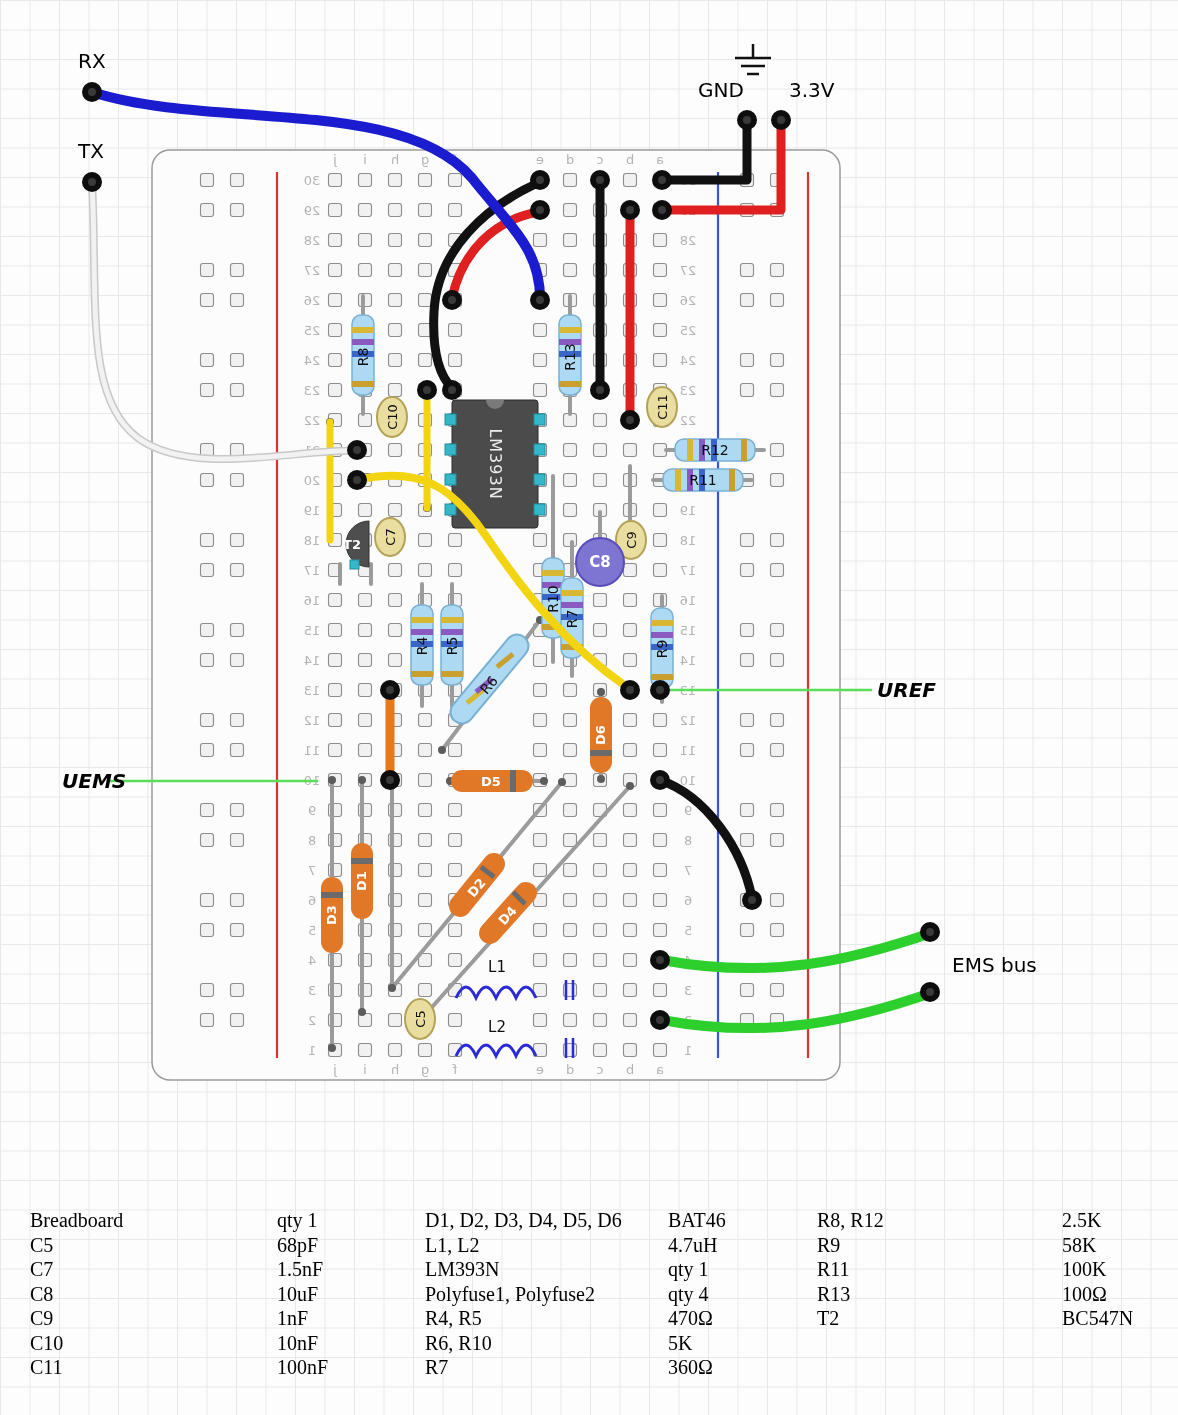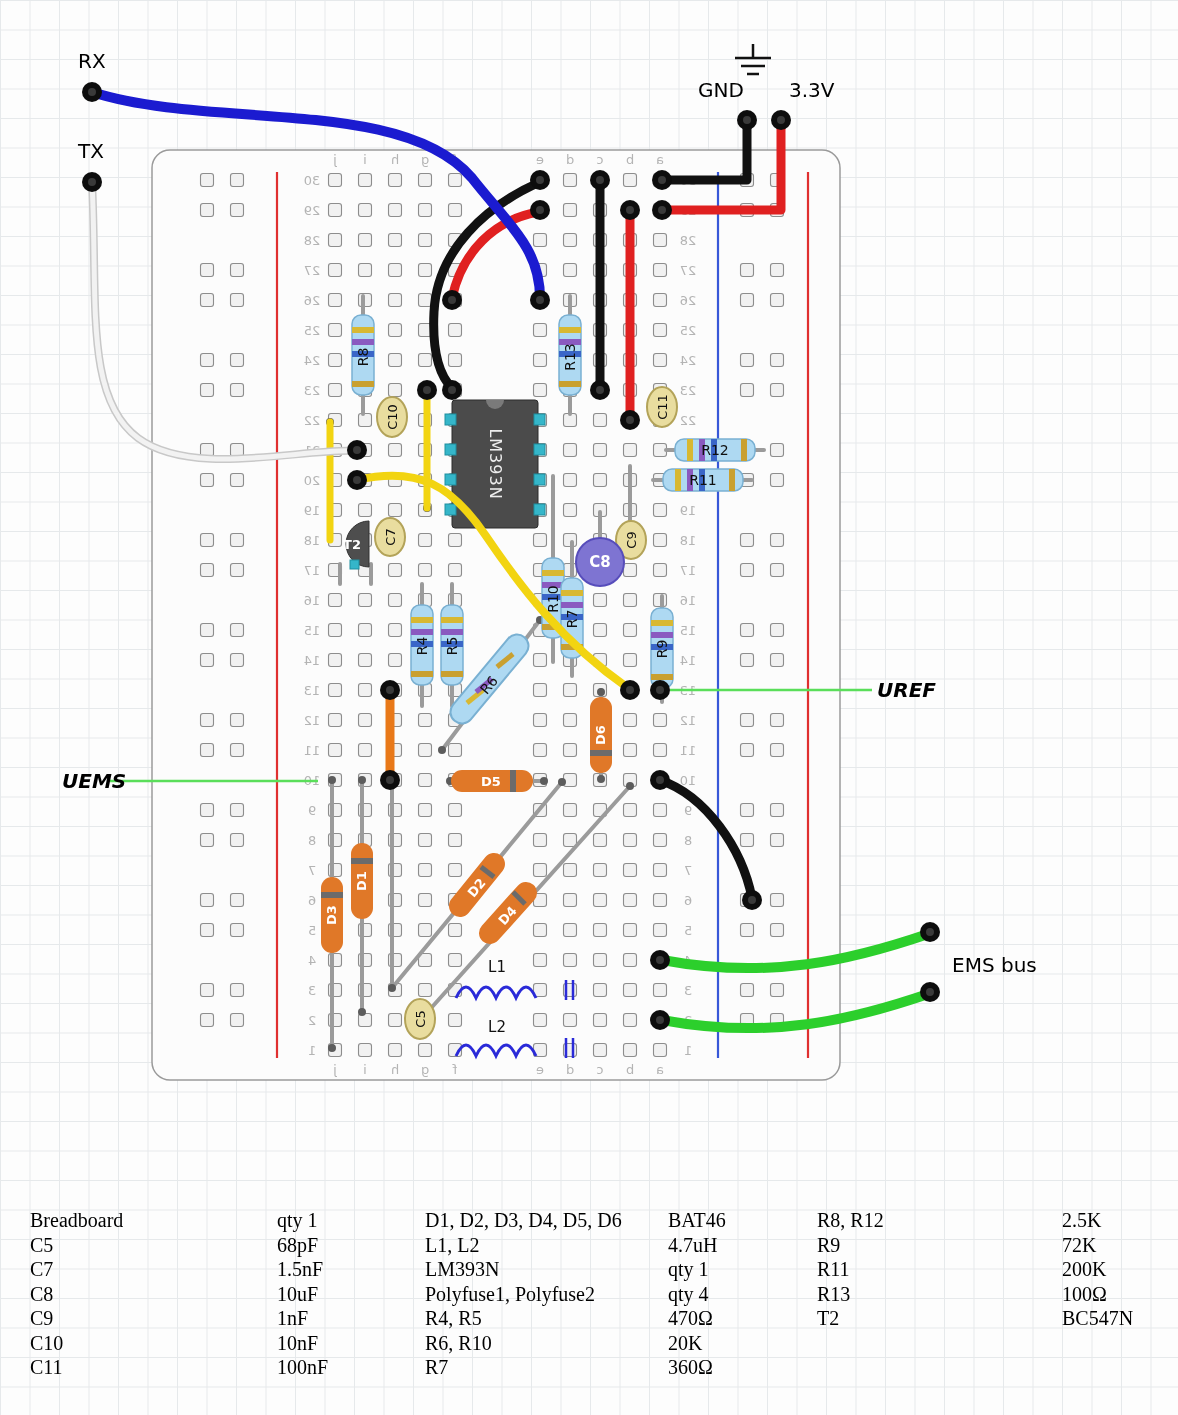--- a/index.html
+++ b/index.html
@@ -847,43 +847,43 @@
       <div class="bom-cell">qty 1</div>
       <div class="bom-cell">D1, D2, D3, D4, D5, D6</div>
       <div class="bom-cell">BAT46</div>
       <div class="bom-cell">R8, R12</div>
       <div class="bom-cell">2.5K</div>
       <div class="bom-cell">C5</div>
       <div class="bom-cell">68pF</div>
       <div class="bom-cell">L1, L2</div>
       <div class="bom-cell">4.7uH</div>
       <div class="bom-cell">R9</div>
-      <div class="bom-cell">72K</div>
+      <div class="bom-cell">58K</div>
       <div class="bom-cell">C7</div>
       <div class="bom-cell">1.5nF</div>
       <div class="bom-cell">LM393N</div>
       <div class="bom-cell">qty 1</div>
       <div class="bom-cell">R11</div>
-      <div class="bom-cell">200K</div>
+      <div class="bom-cell">100K</div>
       <div class="bom-cell">C8</div>
       <div class="bom-cell">10uF</div>
       <div class="bom-cell">Polyfuse1, Polyfuse2</div>
       <div class="bom-cell">qty 4</div>
       <div class="bom-cell">R13</div>
       <div class="bom-cell">100Ω</div>
       <div class="bom-cell">C9</div>
       <div class="bom-cell">1nF</div>
       <div class="bom-cell">R4, R5</div>
       <div class="bom-cell">470Ω</div>
       <div class="bom-cell">T2</div>
       <div class="bom-cell">BC547N</div>
       <div class="bom-cell">C10</div>
       <div class="bom-cell">10nF</div>
       <div class="bom-cell">R6, R10</div>
-      <div class="bom-cell">20K</div>
+      <div class="bom-cell">5K</div>
       <div class="bom-cell"></div>
       <div class="bom-cell"></div>
       <div class="bom-cell">C11</div>
       <div class="bom-cell">100nF</div>
       <div class="bom-cell">R7</div>
       <div class="bom-cell">360Ω</div>
       <div class="bom-cell"></div>
       <div class="bom-cell"></div>
     </div>
 </div>

